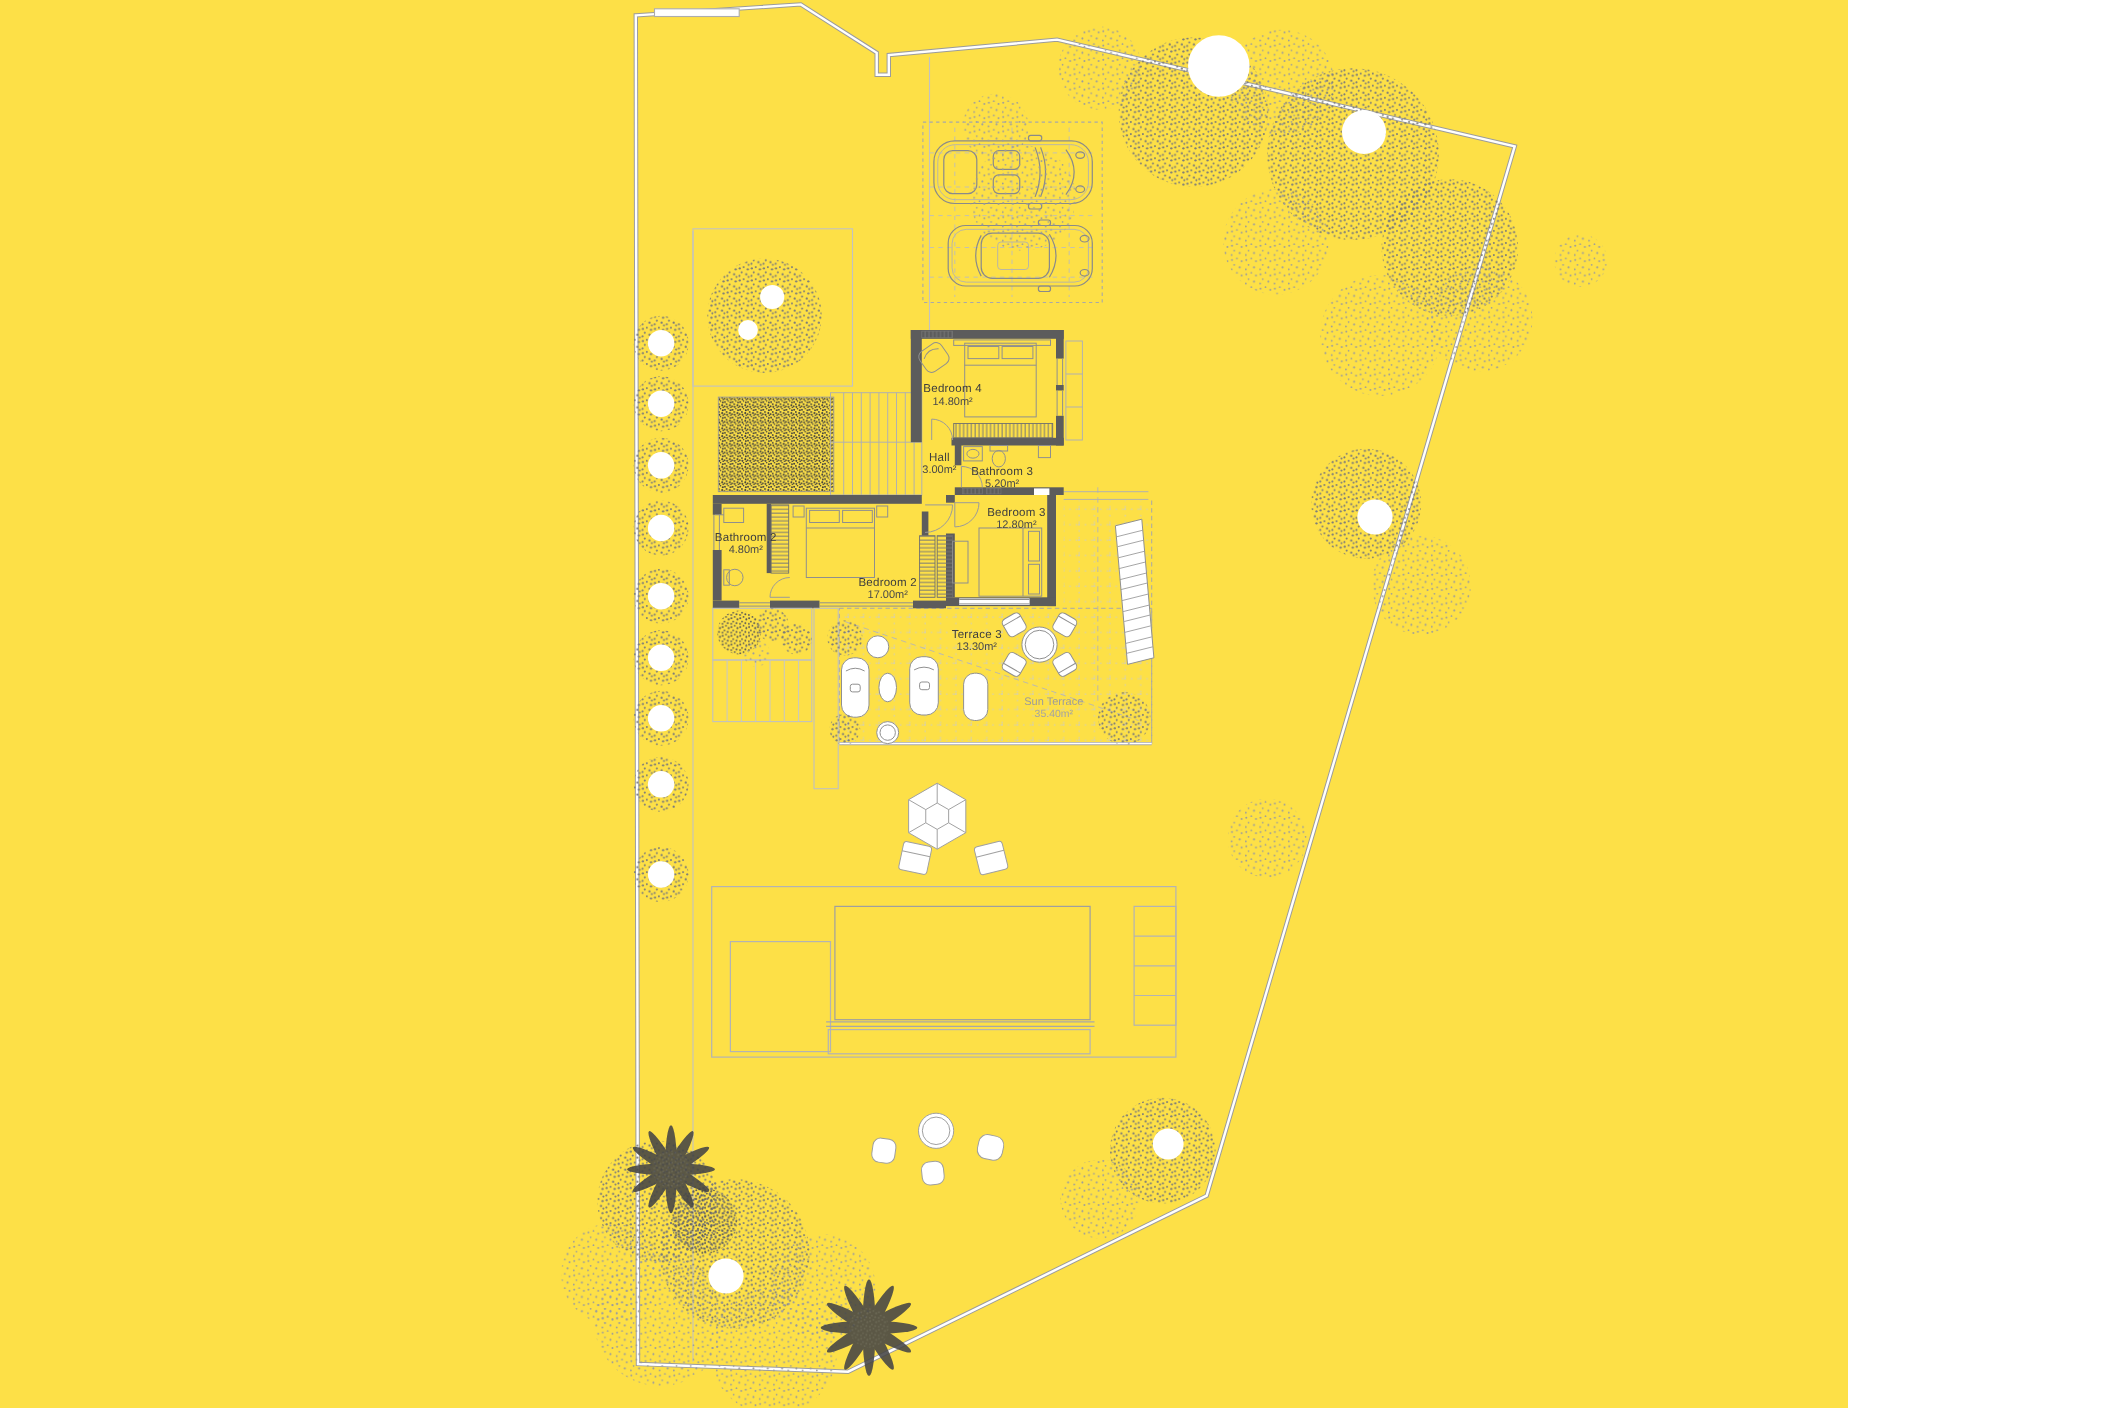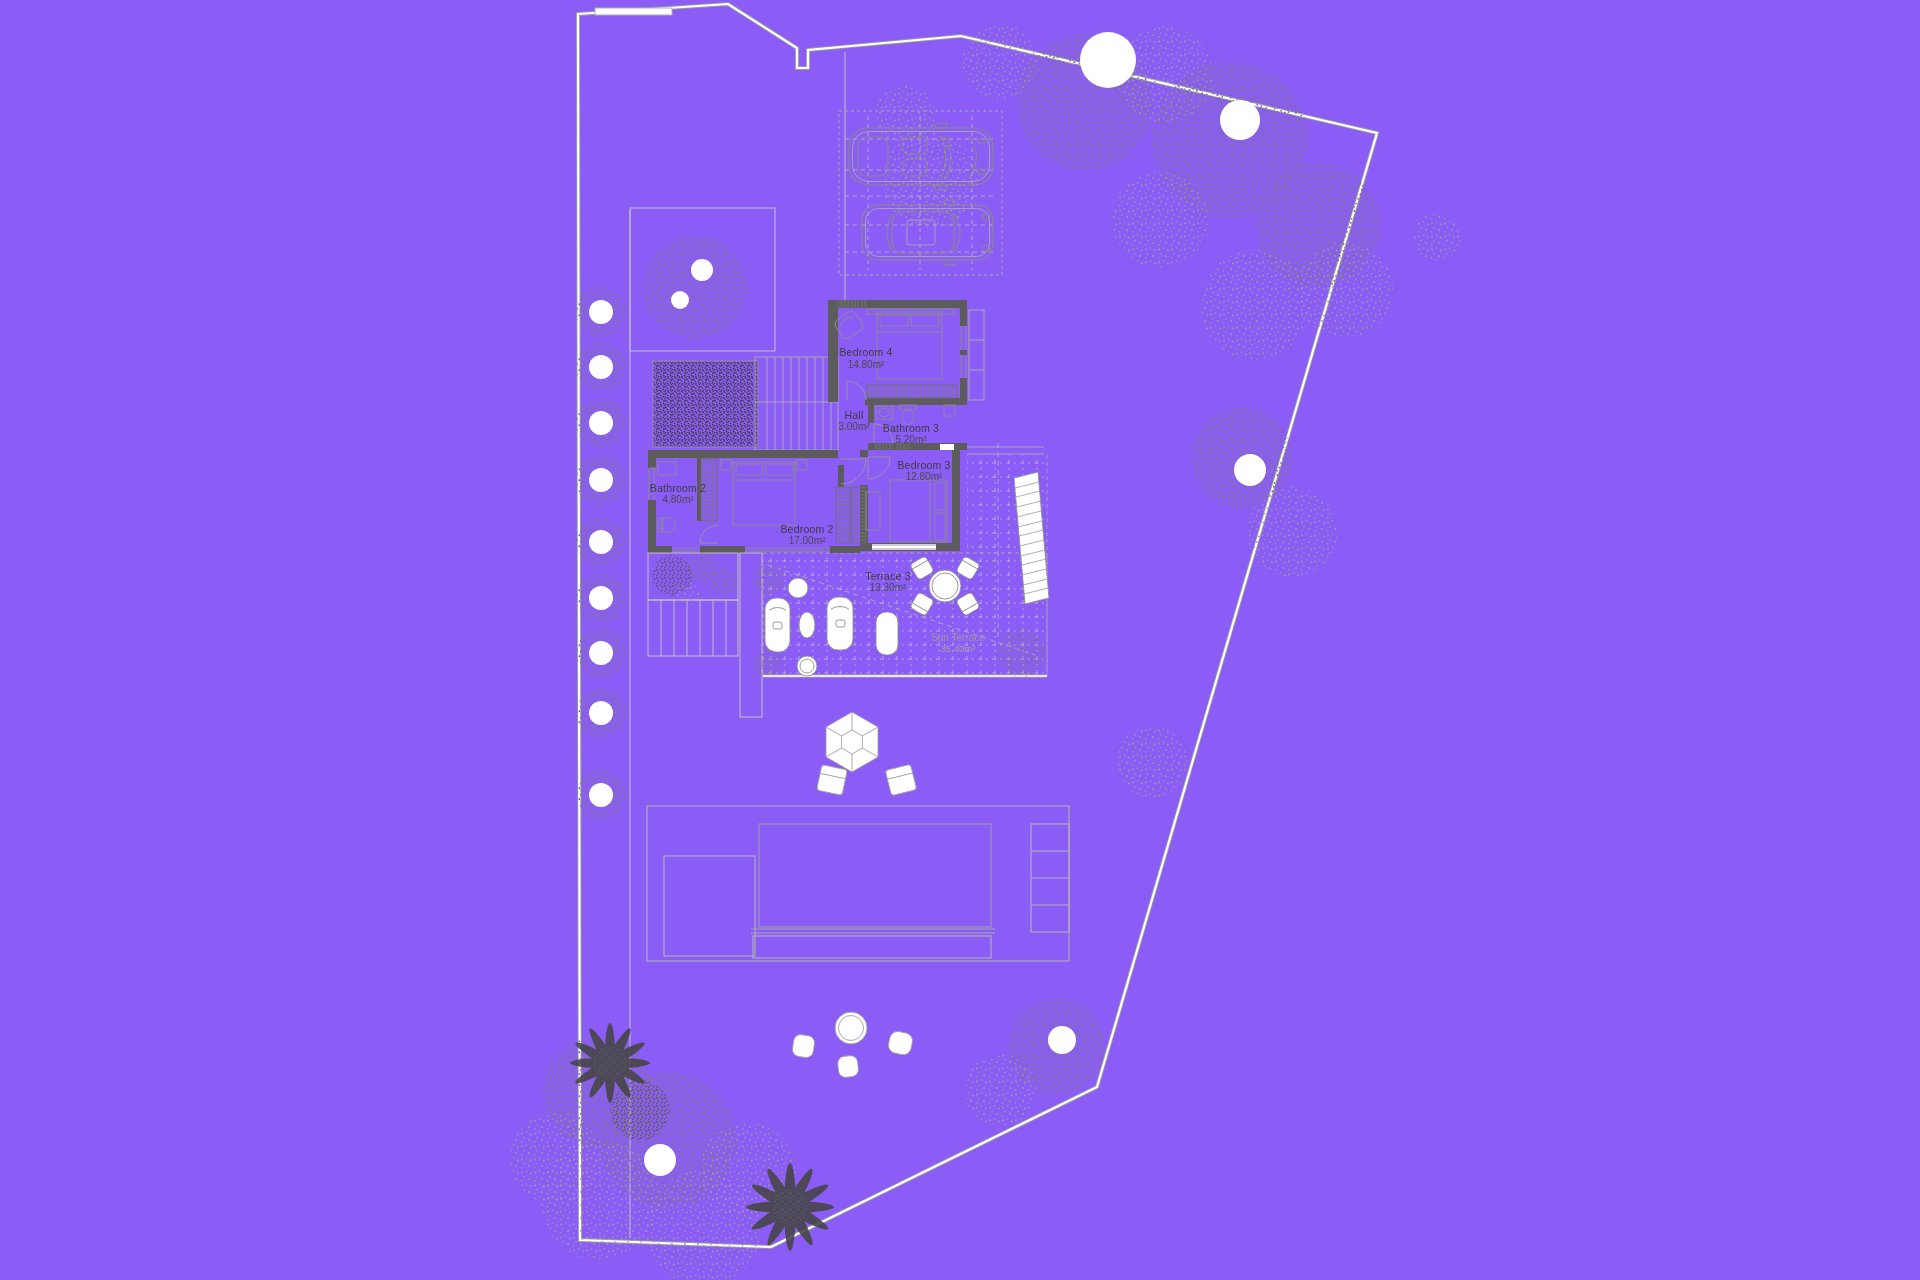--- a/index.html
+++ b/index.html
@@ -1,17 +1,17 @@
 <!DOCTYPE html>
 <html><head>
 <meta charset="utf-8">
 <style>
   html,body{margin:0;padding:0;background:#ffffff;}
   body{width:1920px;height:1280px;overflow:hidden;font-family:"Liberation Sans",sans-serif;}
-  #stage{position:relative;width:1920px;height:1280px;background:#8b5cf6;}
+  #stage{position:relative;width:1680px;height:1280px;background:#fde047;}
   svg{display:block;}
   text{font-family:"Liberation Sans",sans-serif;}
   .room-name{font-size:10.5px;fill:#3d3d3d;letter-spacing:.2px;}
   .room-area{font-size:10px;fill:#4a4a4a;}
   .faint-name{font-size:10px;fill:#9b9b9b;}
   .faint-area{font-size:9.5px;fill:#a3a3a3;}
 </style>
 </head>
 <body>
 

